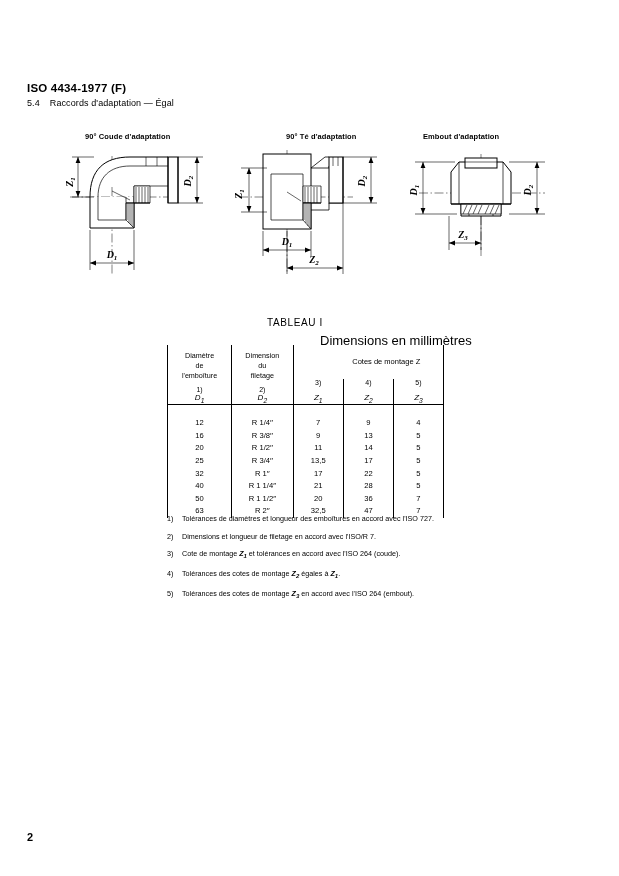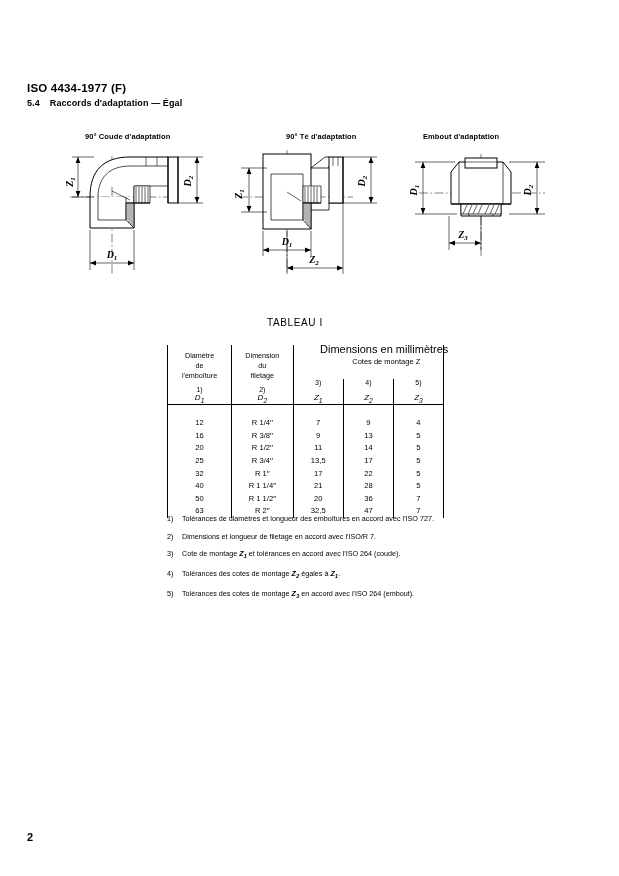--- a/index.html
+++ b/index.html
@@ -31,21 +31,21 @@
     letter-spacing: 0.2px;
     margin-top: 44px;
   }
 
   
   .section-heading {
     position: absolute;
     left: 27px;
     top: 98px;
     font-size: 9px;
-    font-weight: bold;
+    font-weight: normal;
     letter-spacing: 0.1px;
   }
   .section-heading .num { margin-right: 10px; }
 
   
   .figures {
     position: absolute;
     left: 0;
     top: 132px;
     width: 489px;
@@ -66,22 +66,22 @@
   .table-title {
     position: absolute;
     left: 267px;
     top: 317px;
     font-size: 10px;
     letter-spacing: 0.6px;
   }
   .table-units {
     position: absolute;
     left: 320px;
-    top: 343px;
-    font-size: 11px;
+    top: 333px;
+    font-size: 13px;
   }
 
   table.dims {
     position: absolute;
     left: 167px;
     top: 345px;
     width: 277px;
     border-collapse: collapse;
     font-size: 7.5px;
   }

